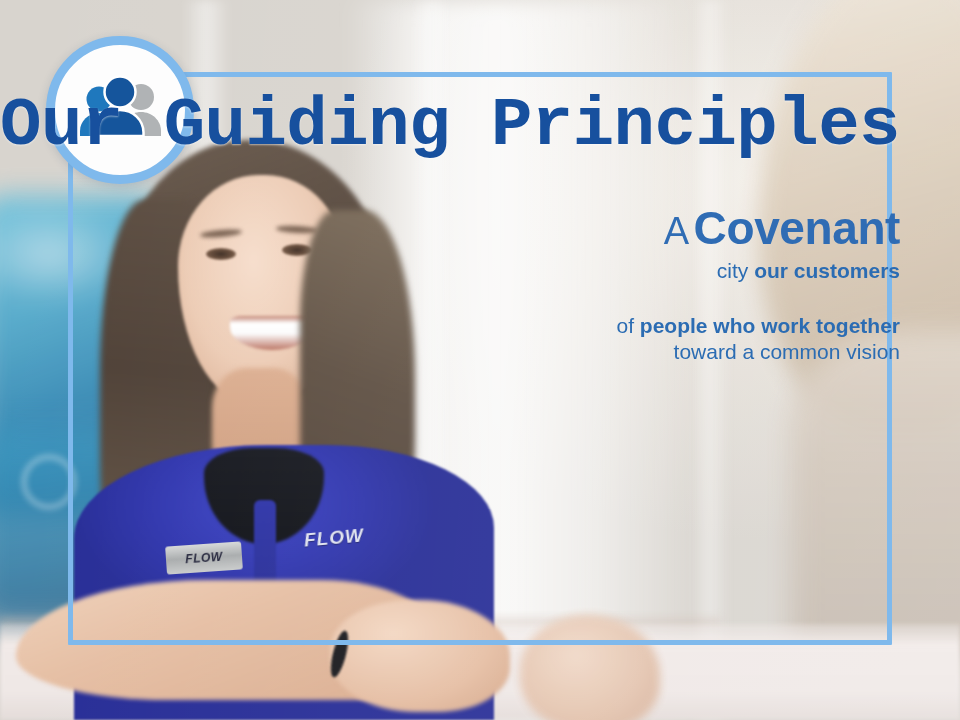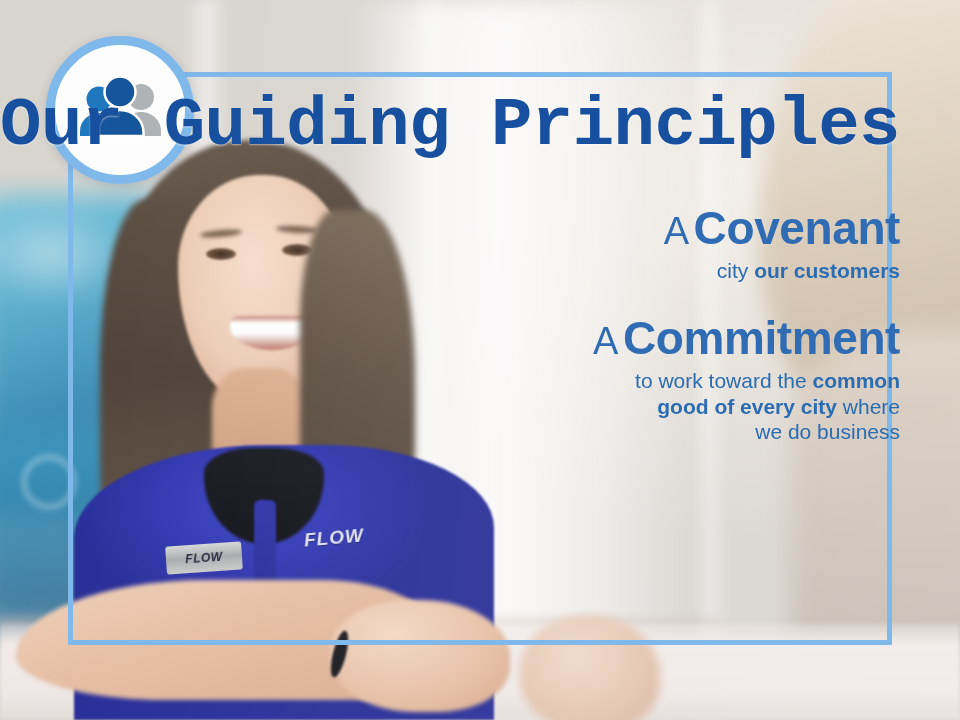--- a/index.html
+++ b/index.html
@@ -381,34 +381,25 @@
         <span class="word">Covenant</span>
       </div>
       <div class="p-sub">
         <div>
           <span class="lt">city </span><b>our customers</b>
         </div>
       </div>
     </div>
 
     <div class="principle sp-com">
-    </div>
-
-    <div class="principle sp-comm">
-      <div class="p-head">
-        <span class="art">A</span>
-        <span class="word">Commitment</span>
-      </div>
       <div class="p-sub">
         <div>
-          <span class="lt">to work toward the </span><b>common</b>
+          <span class="lt">of </span><b>people who work together</b>
         </div>
         <div>
-          <b>good of every city</b><span class="lt"> where</span>
-        </div>
-        <div>
-          <span class="lt">we do business</span>
+          <span class="lt">toward a common vision</span>
         </div>
       </div>
     </div>
 
+
   </div>
 </div>
 
 </body></html>

